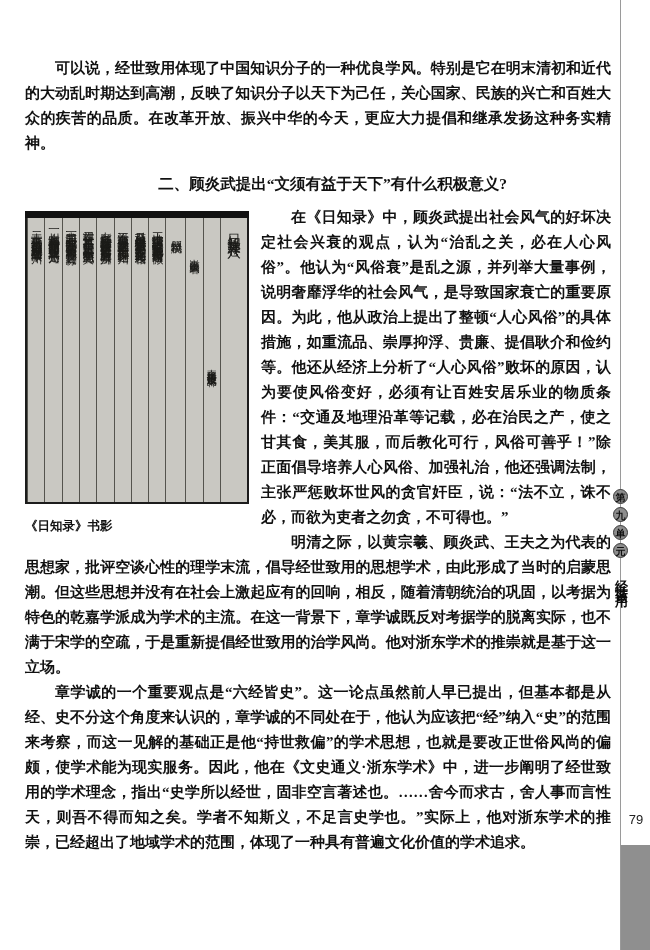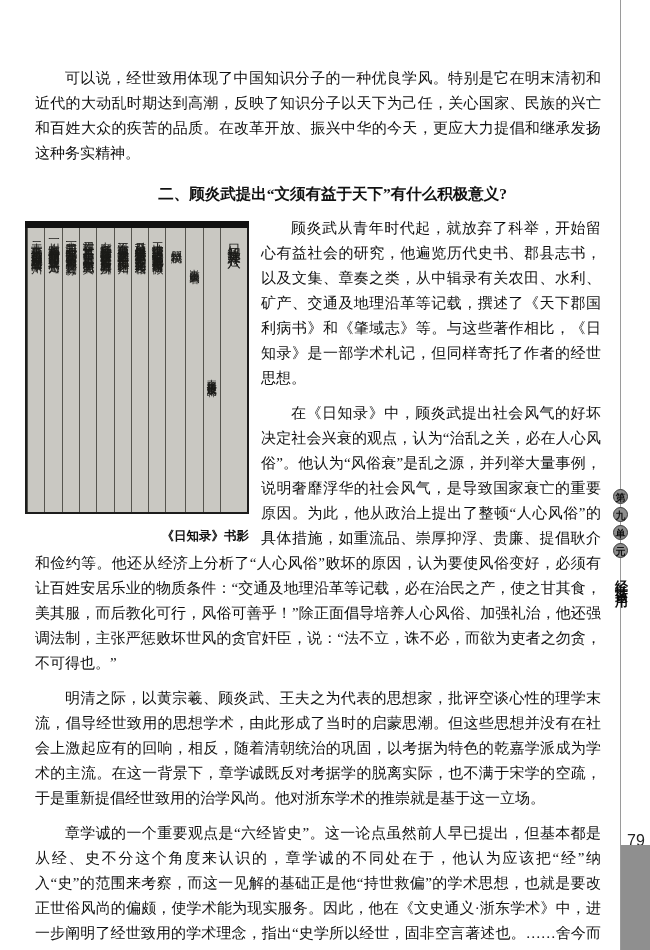--- a/index.html
+++ b/index.html
@@ -5,21 +5,21 @@
   html,body{margin:0;padding:0;}
   body{
     width:650px;height:950px;position:relative;background:#ffffff;
     font-family:"Liberation Serif",serif;color:#111;overflow:hidden;
   }
   
   .content{
     position:absolute;left:25px;top:56px;width:586px;
     font-size:15px;line-height:25px;text-align:justify;
   }
-  .content p{margin:10px;text-indent:2em;}
+  .content p{margin:0;text-indent:2em;font-weight:bold;}
   h2,h3{
     font-size:15.5px;line-height:25px;font-weight:bold;margin:15px 0 9px;
     text-indent:1.9em;text-align:center;
   }
   
   figure{
     float:left;width:224px;margin:6px 12px 2px 0;padding:0;
   }
   .book{
     box-sizing:border-box;height:293px;background:#c9c8c2;
@@ -41,39 +41,39 @@
   }
   .bcol.title{flex:0 0 27px;}
   .bcol.title span{font-size:13.5px;letter-spacing:2px;}
   .bcol.editor{padding-top:150px;}
   .bcol.editor span{font-size:10px;}
   .bcol.author{padding-top:40px;}
   .bcol.author span{font-size:10px;}
   .bcol.section{padding-top:20px;flex:0 0 20px;}
   .bcol.section span{font-size:11px;}
   figcaption{
-    text-align:right;font-size:12.5px;font-weight:bold;margin-top:10px;
+    text-align:left;font-size:12.5px;font-weight:bold;margin-top:10px;
     text-indent:0;
   }
   
   .side-rule{position:absolute;left:620px;top:0;width:1px;height:950px;background:#9a9a9a;}
   .unit-badges{position:absolute;left:610px;top:489px;width:21px;
     display:flex;flex-direction:column;align-items:center;gap:3px;}
   .badge{
     width:15px;height:15px;border-radius:50%;background:#8d8d8d;border:1px solid #3a3a3a;
     color:#101010;font-size:10px;line-height:15px;text-align:center;font-weight:bold;
     box-sizing:border-box;
   }
   .unit-title{
     position:absolute;left:612px;top:570px;writing-mode:vertical-rl;text-orientation:upright;
     font-weight:bold;font-size:13px;letter-spacing:5px;color:#0c0c0c;
   }
   .page-number{
-    position:absolute;left:622px;top:832px;width:28px;text-align:center;
-    font-family:"Liberation Sans",sans-serif;font-size:16px;color:#222;
+    position:absolute;left:622px;top:812px;width:28px;text-align:center;
+    font-family:"Liberation Sans",sans-serif;font-size:13px;color:#222;
   }
   .edge-block{position:absolute;left:621px;top:845px;width:29px;height:105px;background:#8f8f8f;}
 </style>
 </head>
 <body>
 
 <div class="content">
 
   <p>可以说，经世致用体现了中国知识分子的一种优良学风。特别是它在明末清初和近代的大动乱时期达到高潮，反映了知识分子以天下为己任，关心国家、民族的兴亡和百姓大众的疾苦的品质。在改革开放、振兴中华的今天，更应大力提倡和继承发扬这种务实精神。</p>
 
@@ -114,21 +114,20 @@
       <div class="bcol">
           <span>一州七縣相去殆若楚越而河間糧止六萬一千登州乃</span>
         </div>
       <div class="bcol">
           <span>二十三萬六千然猶直隸山東異也若在同省漢中二州</span>
         </div>
     </div>
     <figcaption>《日知录》书影</figcaption>
   </figure>
 
-  <p>顾炎武从青年时代起，就放弃了科举，开始留心有益社会的研究，他遍览历代史书、郡县志书，以及文集、章奏之类，从中辑录有关农田、水利、矿产、交通及地理沿革等记载，撰述了《天下郡国利病书》和《肇域志》等。与这些著作相比，《日知录》是一部学术札记，但同样寄托了作者的经世思想。</p>
   <p>在《日知录》中，顾炎武提出社会风气的好坏决定社会兴衰的观点，认为“治乱之关，必在人心风俗”。他认为“风俗衰”是乱之源，并列举大量事例，说明奢靡浮华的社会风气，是导致国家衰亡的重要原因。为此，他从政治上提出了整顿“人心风俗”的具体措施，如重流品、崇厚抑浮、贵廉、提倡耿介和俭约等。他还从经济上分析了“人心风俗”败坏的原因，认为要使风俗变好，必须有让百姓安居乐业的物质条件：“交通及地理沿革等记载，必在治民之产，使之甘其食，美其服，而后教化可行，风俗可善乎！”除正面倡导培养人心风俗、加强礼治，他还强调法制，主张严惩败坏世风的贪官奸臣，说：“法不立，诛不必，而欲为吏者之勿贪，不可得也。”</p>
 
 
   <p>明清之际，以黄宗羲、顾炎武、王夫之为代表的思想家，批评空谈心性的理学末流，倡导经世致用的思想学术，由此形成了当时的启蒙思潮。但这些思想并没有在社会上激起应有的回响，相反，随着清朝统治的巩固，以考据为特色的乾嘉学派成为学术的主流。在这一背景下，章学诚既反对考据学的脱离实际，也不满于宋学的空疏，于是重新提倡经世致用的治学风尚。他对浙东学术的推崇就是基于这一立场。</p>
   <p>章学诚的一个重要观点是“六经皆史”。这一论点虽然前人早已提出，但基本都是从经、史不分这个角度来认识的，章学诚的不同处在于，他认为应该把“经”纳入“史”的范围来考察，而这一见解的基础正是他“持世救偏”的学术思想，也就是要改正世俗风尚的偏颇，使学术能为现实服务。因此，他在《文史通义·浙东学术》中，进一步阐明了经世致用的学术理念，指出“史学所以经世，固非空言著述也。……舍今而求古，舍人事而言性天，则吾不得而知之矣。学者不知斯义，不足言史学也。”实际上，他对浙东学术的推崇，已经超出了地域学术的范围，体现了一种具有普遍文化价值的学术追求。</p>
 
 </div>
 
 <div class="side-rule"></div>
 

